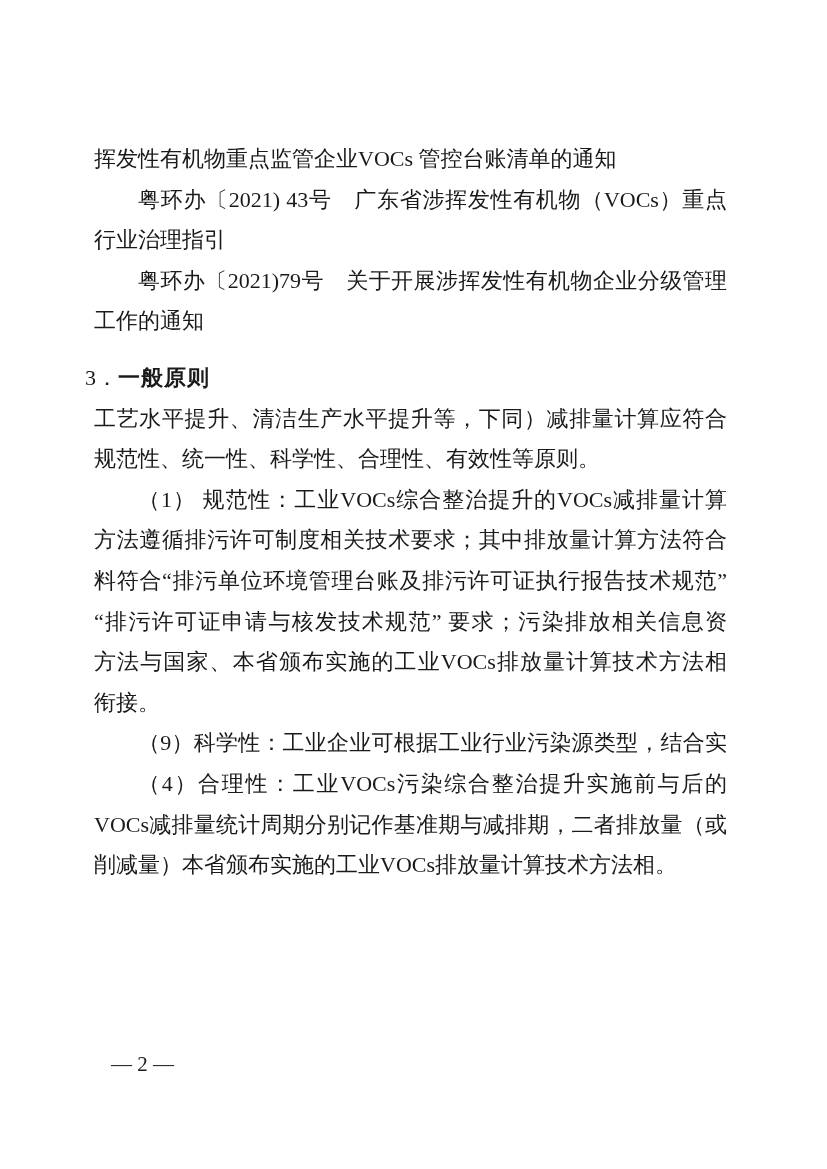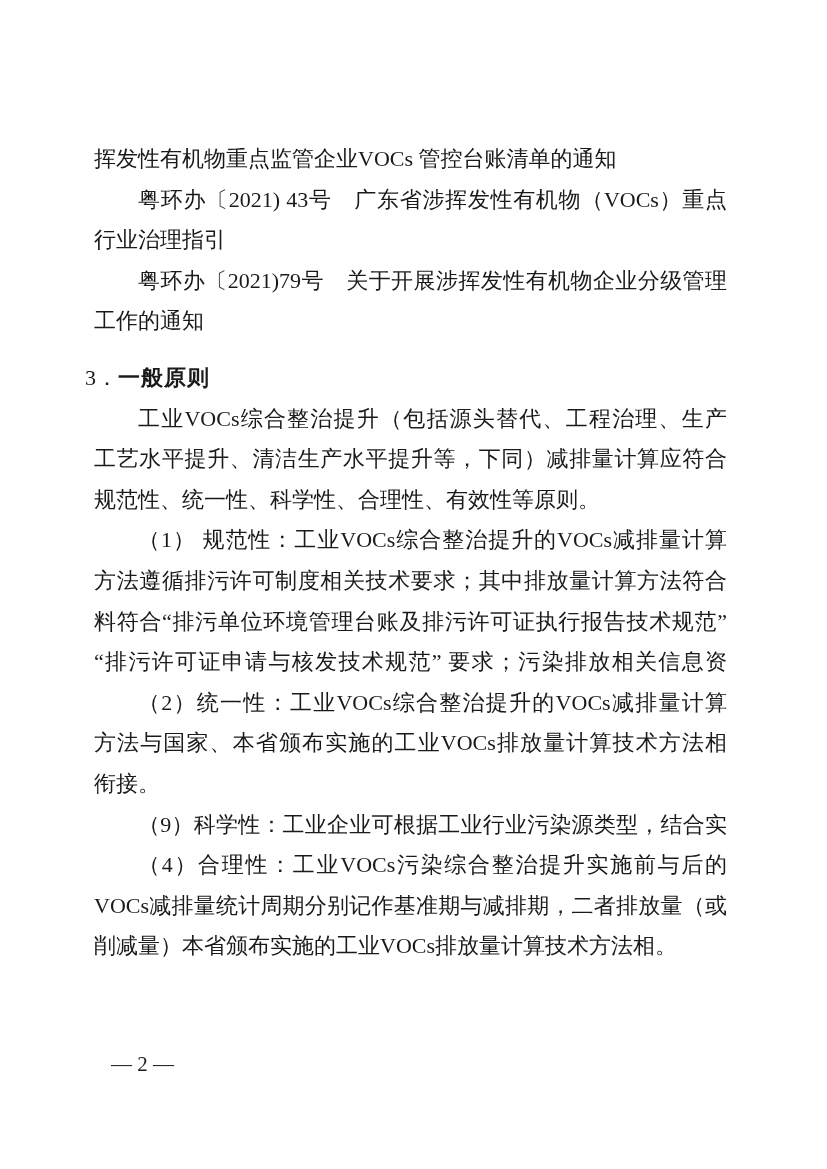--- a/index.html
+++ b/index.html
@@ -67,30 +67,28 @@
   <div class="doc-body">
 
     <div class="line">挥发性有机物重点监管企业VOCs 管控台账清单的通知</div>
     <div class="line indent justify">粤环办〔2021) 43号　广东省涉挥发性有机物（VOCs）重点</div>
     <div class="line">行业治理指引</div>
     <div class="line indent justify">粤环办〔2021)79号　关于开展涉挥发性有机物企业分级管理</div>
     <div class="line">工作的通知</div>
 
     <div class="line heading-line"><span class="h-num">3．</span><span class="h-text">一般原则</span></div>
 
-    <div class="line indent justify">工业VOCs综合整治提升（包括源头替代、工程治理、生产</div>
     <div class="line justify">工艺水平提升、清洁生产水平提升等，下同）减排量计算应符合</div>
     <div class="line">规范性、统一性、科学性、合理性、有效性等原则。</div>
 
     <div class="line indent justify">（1） 规范性：工业VOCs综合整治提升的VOCs减排量计算</div>
     <div class="line justify">方法遵循排污许可制度相关技术要求；其中排放量计算方法符合</div>
     <div class="line justify">料符合“排污单位环境管理台账及排污许可证执行报告技术规范”</div>
     <div class="line justify">“排污许可证申请与核发技术规范” 要求；污染排放相关信息资</div>
 
-    <div class="line indent justify">（2）统一性：工业VOCs综合整治提升的VOCs减排量计算</div>
     <div class="line justify">方法与国家、本省颁布实施的工业VOCs排放量计算技术方法相</div>
     <div class="line">衔接。</div>
 
     <div class="line indent justify">（9）科学性：工业企业可根据工业行业污染源类型，结合实</div>
 
     <div class="line indent justify">（4）合理性：工业VOCs污染综合整治提升实施前与后的</div>
     <div class="line justify">VOCs减排量统计周期分别记作基准期与减排期，二者排放量（或</div>
     <div class="line">削减量）本省颁布实施的工业VOCs排放量计算技术方法相。</div>
 
   </div>

